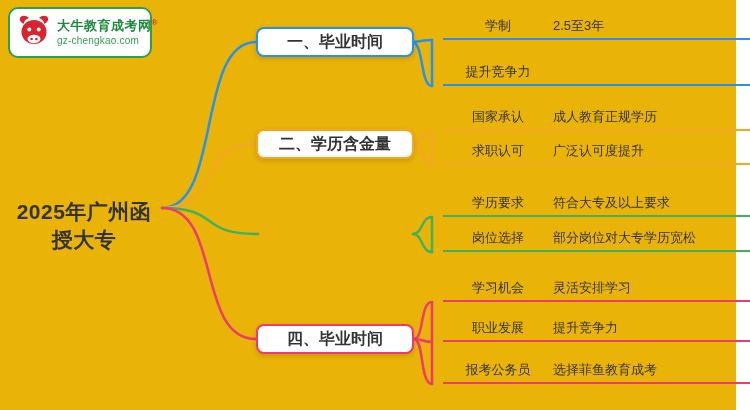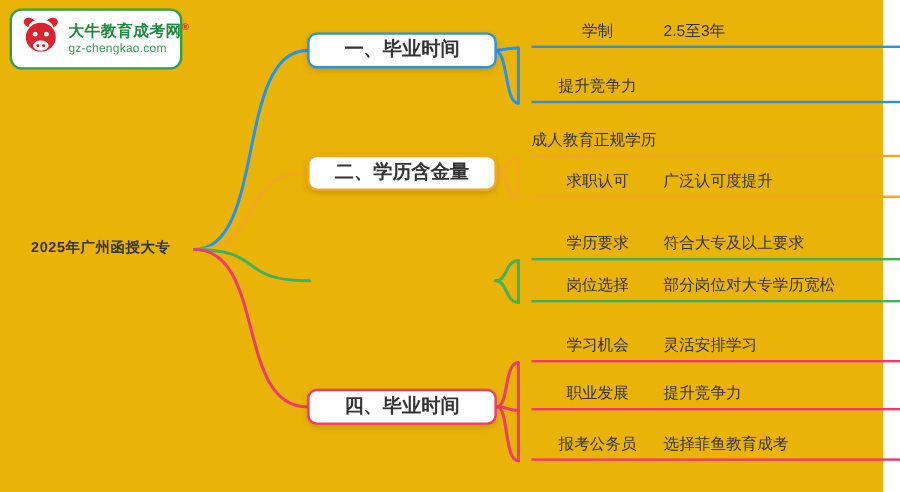--- a/index.html
+++ b/index.html
@@ -12,21 +12,21 @@
   
   .logo{position:absolute;left:8px;top:7px;width:144px;height:51px;border:2px solid #2e9e4f;
         border-radius:10px;display:flex;align-items:center;gap:6px;padding:3px 7px;background:#fff}
   .logo-text{display:flex;flex-direction:column;line-height:1.25}
   .logo-name{color:#1d8a3d;font-weight:bold;font-size:13px;white-space:nowrap;letter-spacing:.5px}
   .logo-name sup{color:#d9232e;font-size:8px;font-weight:bold}
   .logo-url{color:#2e9e4f;font-size:10px;letter-spacing:.2px}
 
   
   .root{position:absolute;left:6px;top:198px;width:156px;text-align:center;
-        font-size:12px;font-weight:600;color:#333;letter-spacing:.5px}
+        font-size:21px;font-weight:600;color:#333;letter-spacing:.5px}
 
   
   .branch{position:absolute;left:256px;width:158px;height:30px;line-height:25px;text-align:center;
           background:#fff;border:2.5px solid;border-radius:8px;font-size:16px;font-weight:600;color:#333;
           box-shadow:0 2px 5px rgba(0,0,0,.15)}
   .b1{top:27px;border-color:#2492ee}
   .b2{top:129px;border-color:#f5a623}
   .b3{top:219px;border-color:#43b05c}
   .b4{top:324px;border-color:#ee3a6e}
 
@@ -97,20 +97,21 @@
 
   <div class="leaf c-blue" style="top:14px">
     <span class="lbl">学制</span>
     <span class="val">2.5至3年</span>
   </div>
   <div class="leaf c-blue" style="top:60px">
     <span class="lbl">提升竞争力</span>
   </div>
 
   <div class="leaf c-orange" style="top:105px">
+    <span class="lbl">国家承认</span>
     <span class="val">成人教育正规学历</span>
   </div>
   <div class="leaf c-orange" style="top:139px">
     <span class="lbl">求职认可</span>
     <span class="val">广泛认可度提升</span>
   </div>
 
   <div class="leaf c-green" style="top:191px">
     <span class="lbl">学历要求</span>
     <span class="val">符合大专及以上要求</span>

